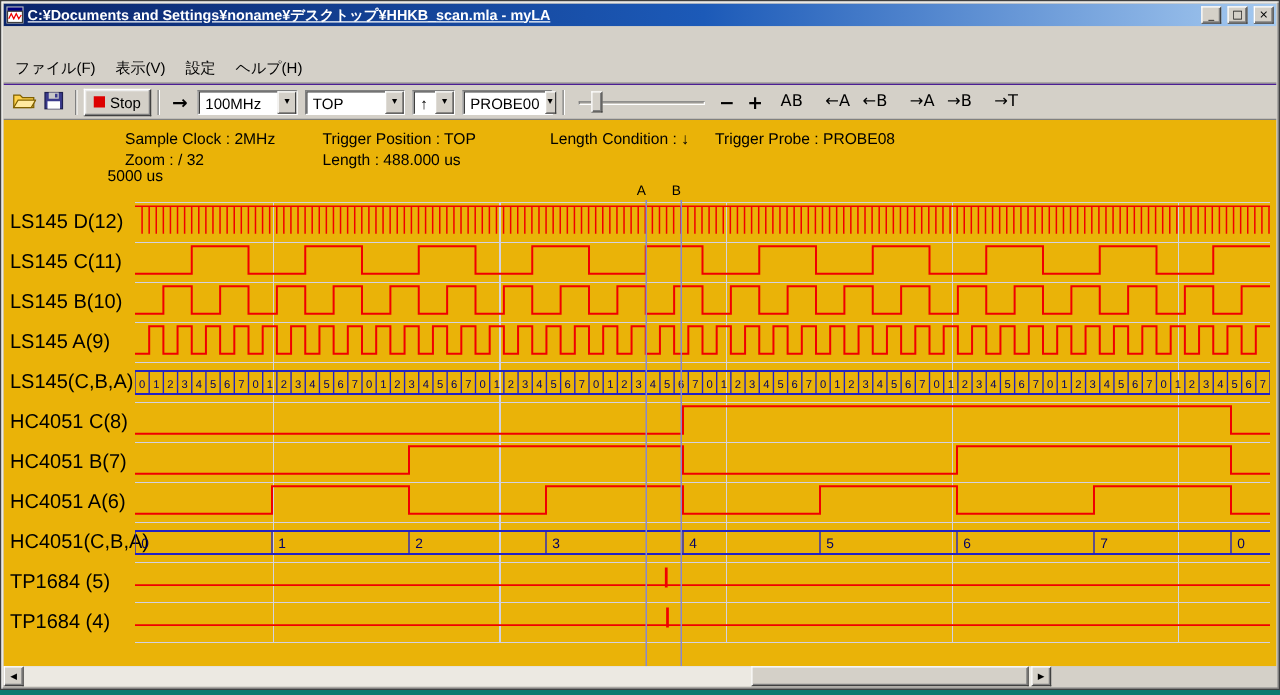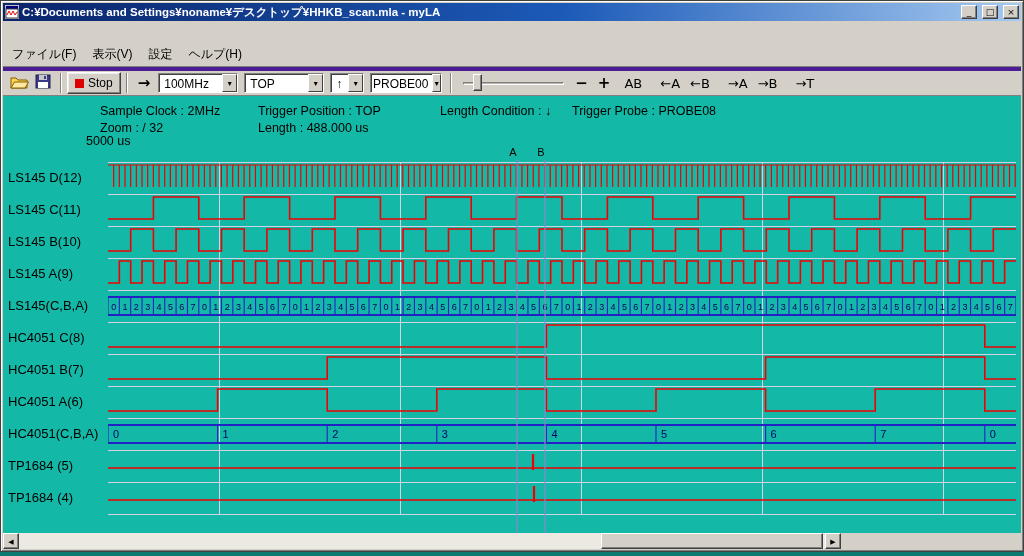--- a/index.html
+++ b/index.html
@@ -3,51 +3,51 @@
 <meta charset="utf-8">
 <style>
   * { box-sizing: border-box; }
   body { margin:0; width:1024px; height:556px; background:#0b7a70; position:relative; overflow:hidden;
          font-family:"Liberation Sans",sans-serif; color:#000; }
   .win { position:absolute; left:0; top:0; right:0; bottom:4px; background:#d4d0c8;
          border:1px solid #404040; box-shadow: inset 1px 1px 0 #ffffff, inset -1px -1px 0 #808080;
          padding:2px; display:flex; flex-direction:column; }
   .titlebar { flex:0 0 18px; background:linear-gradient(90deg,#0a246a 0%, #1c5ab8 55%, #a6caf0 100%);
               display:flex; align-items:center; padding:0 2px; gap:3px; }
-  .title-text { color:#fff; font-weight:bold; font-size:11.5px; flex:1; overflow:hidden; white-space:nowrap; }
+  .title-text { color:#fff; font-weight:bold; font-size:11.5px; flex:1; overflow:hidden; white-space:nowrap;text-decoration:underline; }
   .cap-btn { width:16px; height:14px; background:#d4d0c8; border:1px solid; border-color:#fff #404040 #404040 #fff;
              box-shadow: inset -1px -1px 0 #808080; font-size:9px; line-height:11px; text-align:center;
              padding:0; margin-left:2px; font-family:"DejaVu Sans",sans-serif; }
   .menubar { flex:0 0 21px; display:flex; align-items:center; font-size:12px; padding-left:1px;
              border-bottom:1px solid #808080; background:#d4d0c8; }
   .menu-item { padding:3px 8px;margin-top:22px; }
   .toolbar { flex:0 0 29px; display:flex; align-items:center; background:#d4d0c8; padding:0 4px;
-             border-top:4px solid #4c1d95; border-bottom:1px solid #808080; }
+             border-top:1px solid #4c1d95; border-bottom:1px solid #808080; }
   .sep { width:2px; height:20px; border-left:1px solid #808080; border-right:1px solid #fff; margin:0 5px; }
   .icon-btn { width:24px; height:22px; background:transparent; border:none; padding:1px 2px; }
   .raised-btn { height:22px; background:#d4d0c8; border:1px solid; border-color:#fff #404040 #404040 #fff;
                 box-shadow: inset -1px -1px 0 #808080, inset 1px 1px 0 #eee;
                 font-size:12px; display:flex; align-items:center; gap:4px; padding:0 7px; }
   .stopsq { width:9px; height:9px; background:#dd0000; display:inline-block; }
   .flat-btn { background:transparent; border:none; font-size:13px; padding:2px 5px;
               font-family:"DejaVu Sans",sans-serif; }
   .big { font-size:15px; font-weight:bold; }
   .combo { height:20px; display:flex; align-items:stretch; background:#fff; border:1px solid;
-           border-color:#808080 #fff #fff #808080; box-shadow: inset 1px 1px 0 #404040; margin:0 3px;justify-content:flex-end; }
+           border-color:#808080 #fff #fff #808080; box-shadow: inset 1px 1px 0 #404040; margin:0 3px; }
   .combo-val { font-size:12px; padding:3px 4px 0 5px; flex:1; white-space:nowrap; }
   .combo-arrow { width:15px; background:#d4d0c8; border:1px solid; border-color:#fff #404040 #404040 #fff;
                  font-size:7px; display:flex; align-items:center; justify-content:center; }
   .slider { position:relative; width:105px; height:22px; margin:0 4px; }
   .slider-groove { position:absolute; left:2px; right:2px; top:10px; height:3px; background:#b8b4ac;
                    border:1px solid; border-color:#808080 #fff #fff #808080; }
   .slider-thumb { position:absolute; left:12px; top:2px; width:9px; height:17px; background:#d4d0c8;
                   border:1px solid; border-color:#fff #404040 #404040 #fff; box-shadow: inset -1px -1px 0 #808080; }
-  .content { flex:1; background:#14b8a6; position:relative; overflow:hidden;text-decoration:underline; }
+  .content { flex:1; background:#eab308; position:relative; overflow:hidden;text-decoration:underline; }
   .info-item { position:absolute; font-size:12.5px; white-space:nowrap; }
-  .chlabel { position:absolute; left:5px; height:16px; line-height:16px; font-size:13px; white-space:nowrap; }
+  .chlabel { position:absolute; left:5px; height:16px; line-height:16px; font-size:16px; white-space:nowrap; }
   #wave-svg { position:absolute; left:105px; top:48px; }
   .hscroll { flex:0 0 16px; position:relative; background:#d4d0c8; }
   .sb-track { position:absolute; left:0; top:0; width:838px; height:16px; background:#ece9e2; }
   .sb-btn { position:absolute; top:0; width:16px; height:16px; background:#d4d0c8; border:1px solid;
             border-color:#fff #404040 #404040 #fff; box-shadow: inset -1px -1px 0 #808080;
             font-size:7px; text-align:center; line-height:13px; padding:0; }
   .sb-thumb { position:absolute; left:598px; top:0; width:222px; height:16px; background:#d4d0c8;
               border:1px solid; border-color:#fff #404040 #404040 #fff; box-shadow: inset -1px -1px 0 #808080; }
   .statusbar { flex:0 0 19px; display:flex; align-items:center; background:#d4d0c8;
                border-top:1px solid #fff; font-size:12px; padding:0 2px; gap:3px; }

